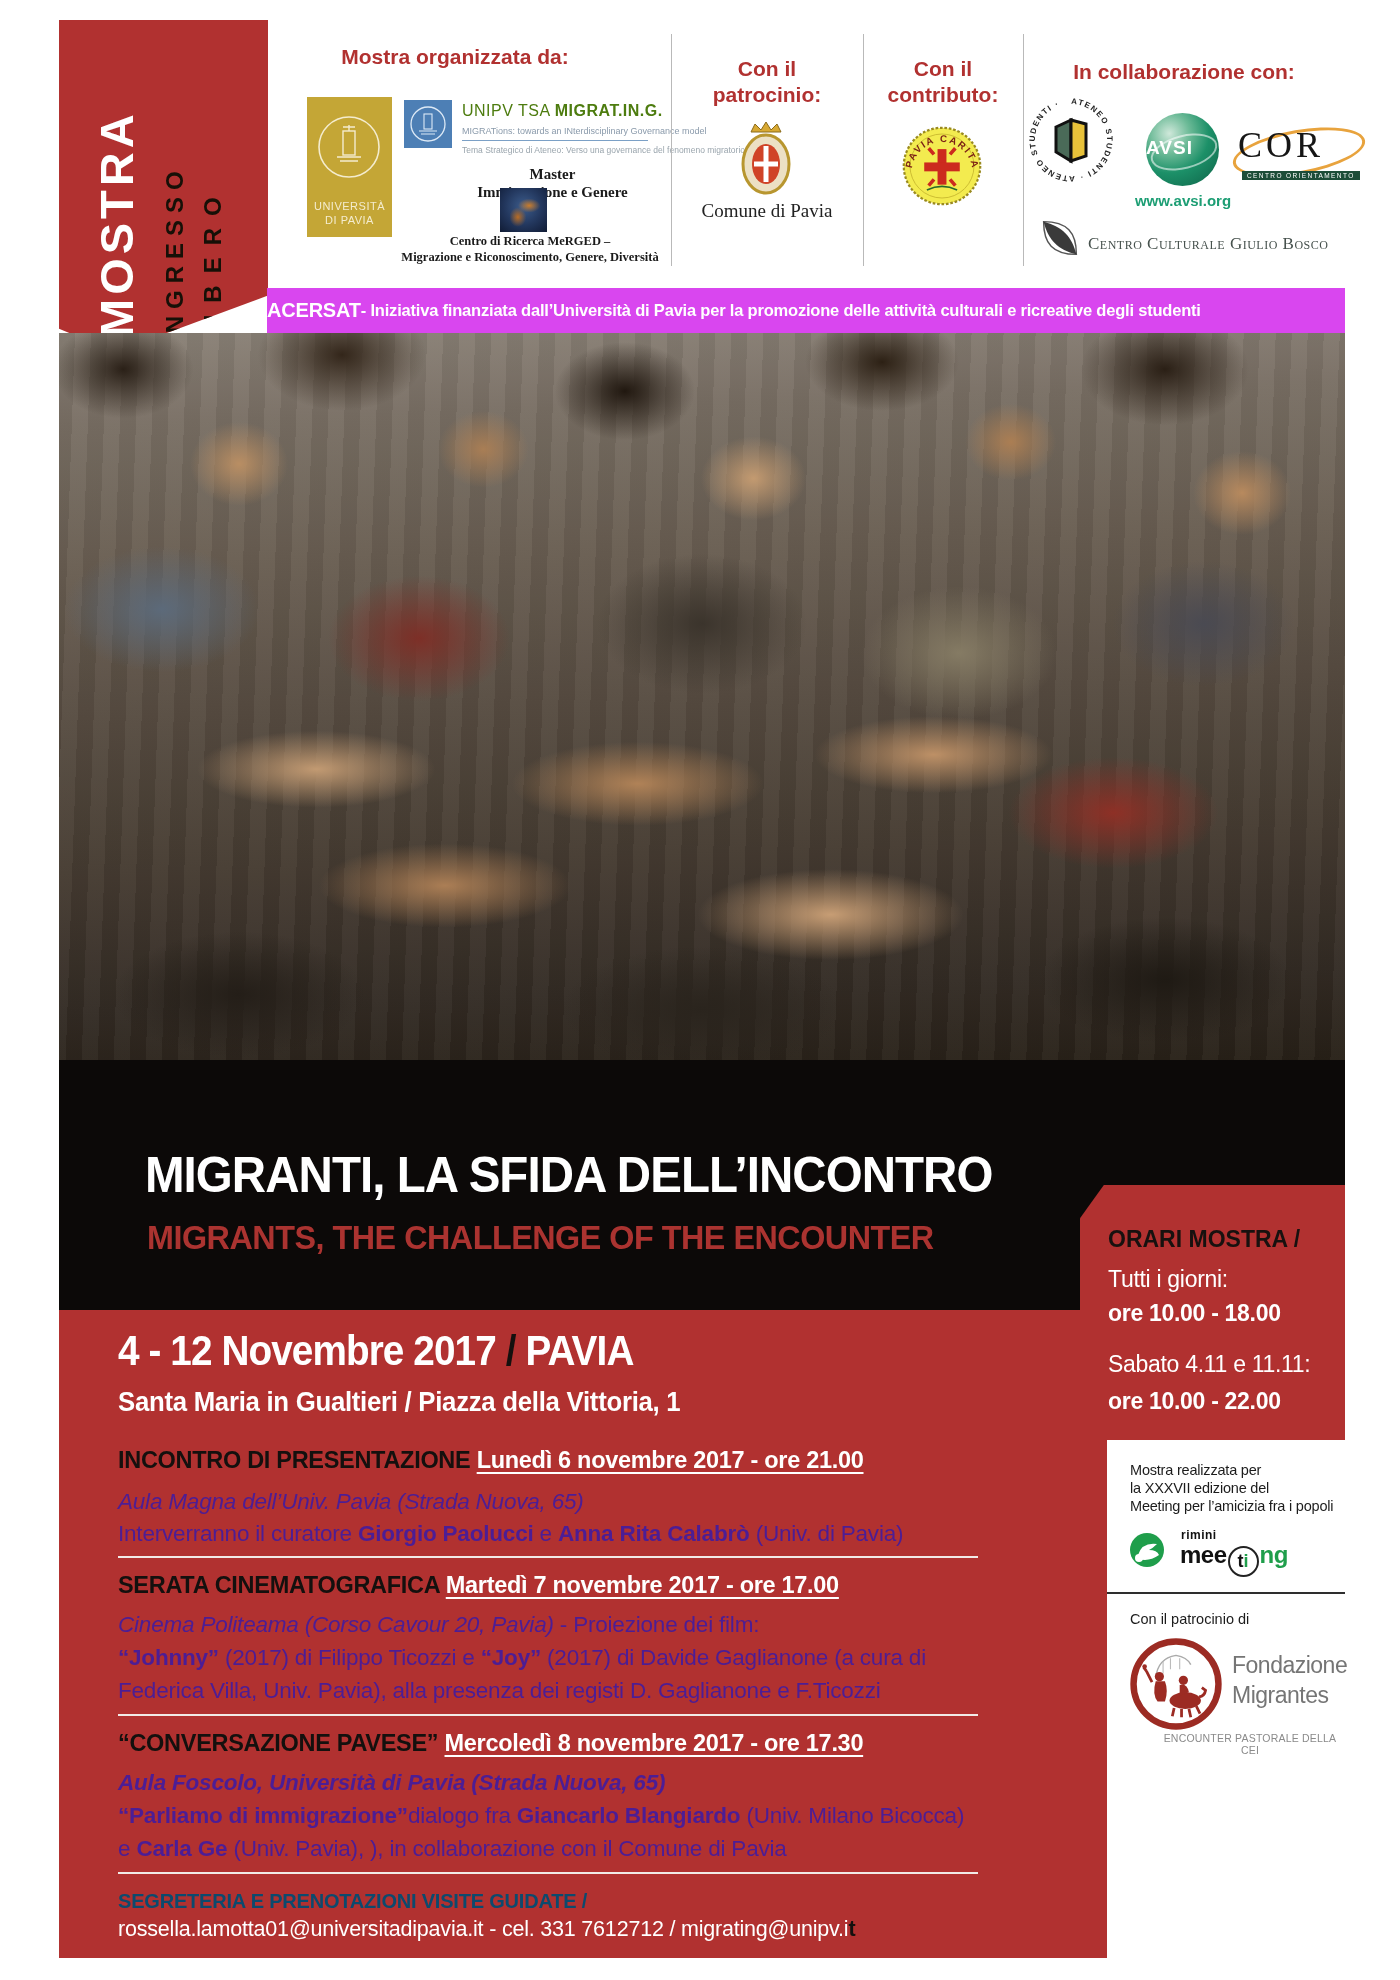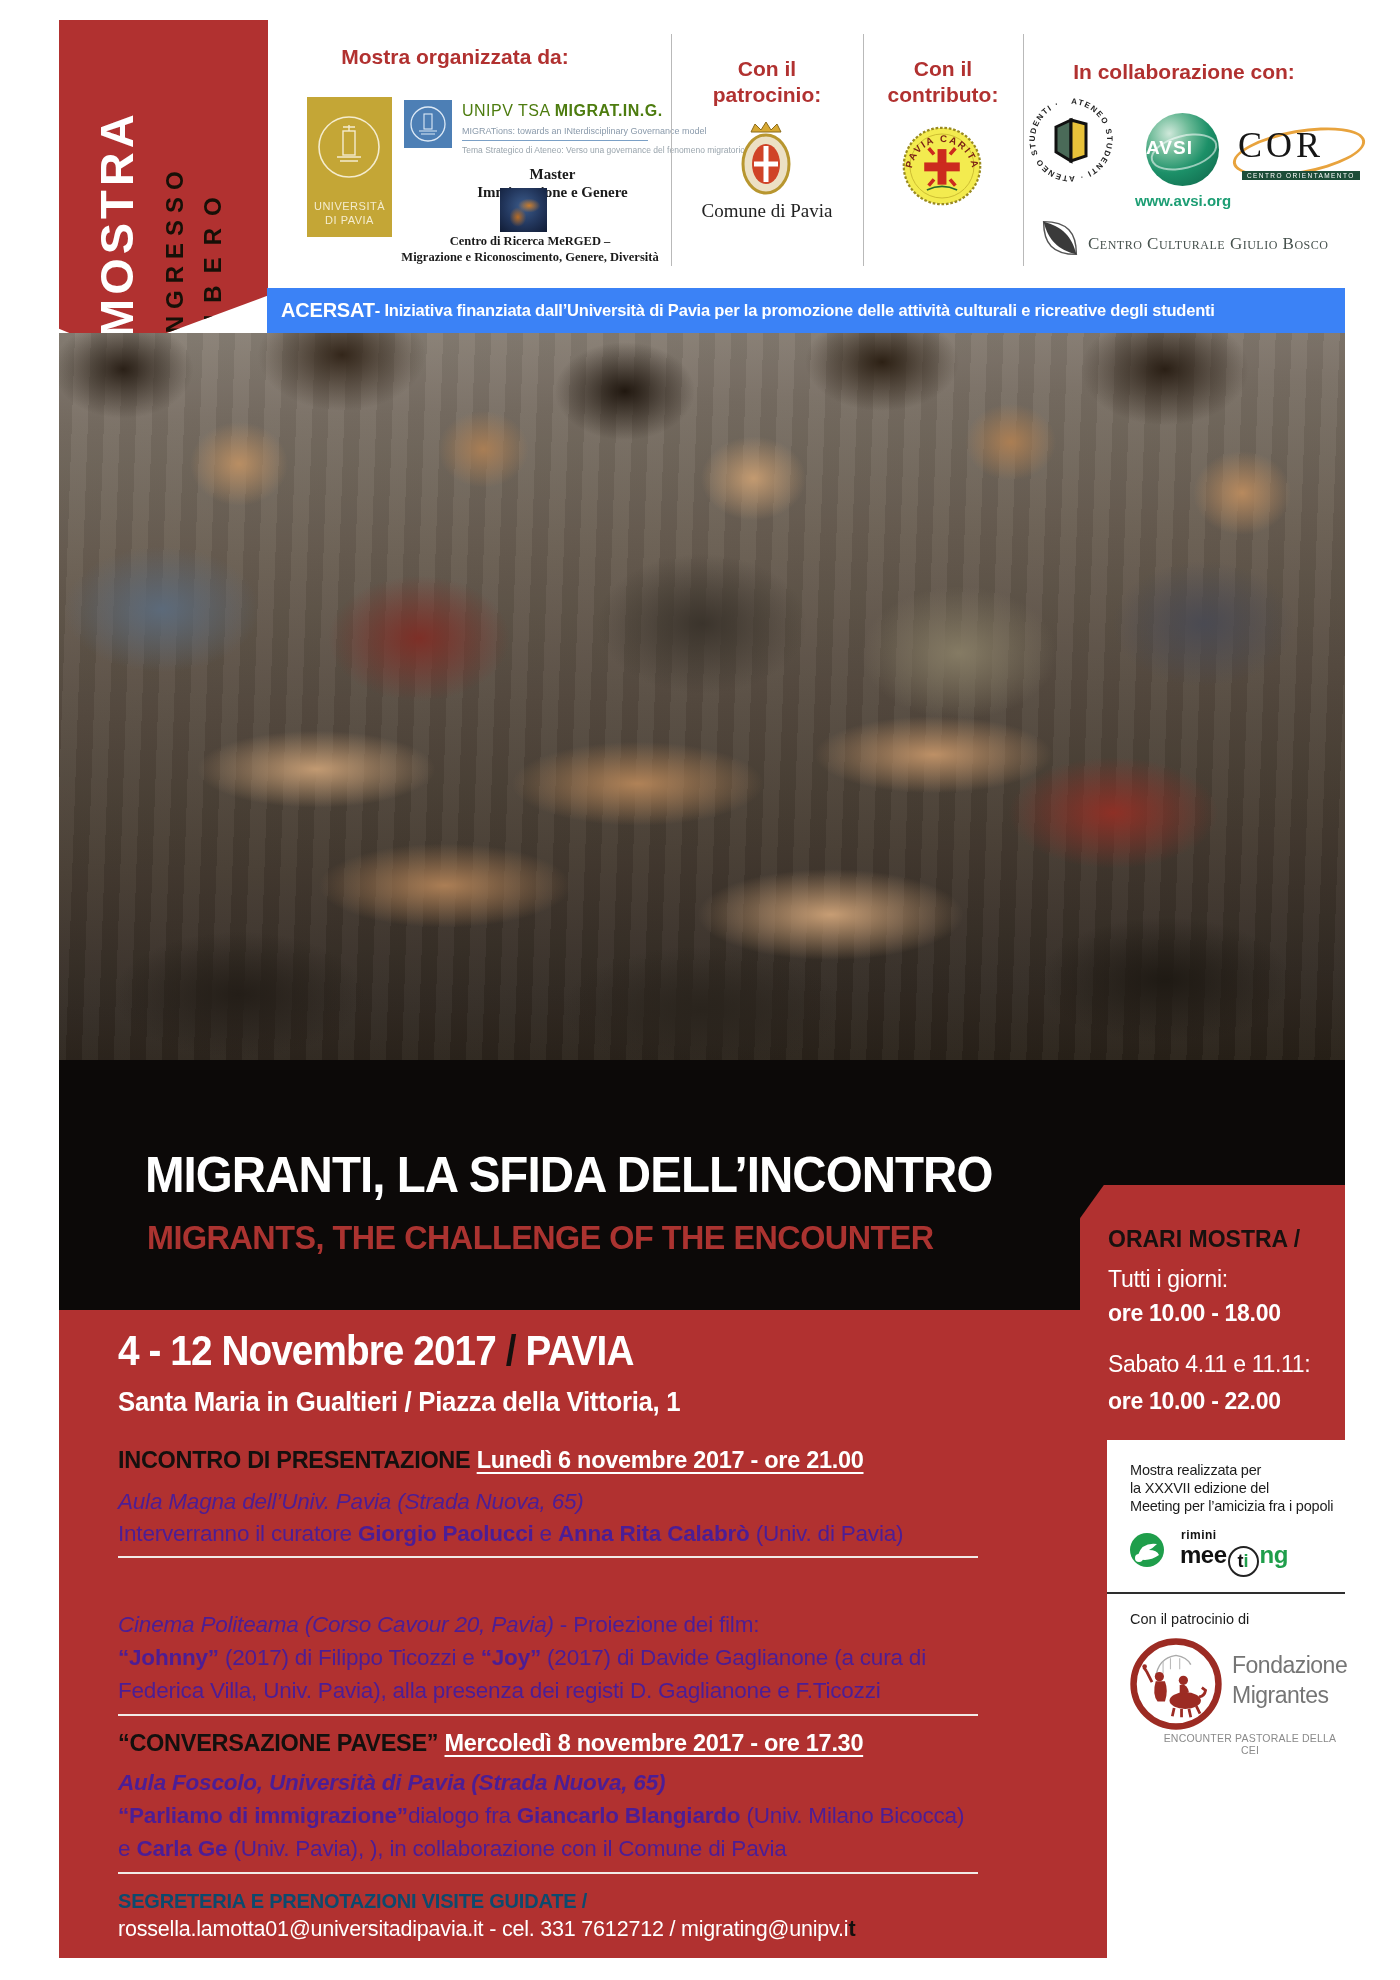--- a/index.html
+++ b/index.html
@@ -51,22 +51,22 @@
   .cor-ellipse{position:absolute;left:-2px;top:8px;width:128px;height:38px;border:3px solid #e8a33d;
                border-radius:50%;transform:rotate(-10deg);}
   .cor-word{position:absolute;left:4px;top:2px;font-family:"Liberation Serif",serif;font-size:36px;
             letter-spacing:4px;color:#161616;}
   .cor-bar{position:absolute;left:8px;top:49px;background:#1c4d38;color:#fff;font-size:6.5px;
            letter-spacing:1.4px;padding:1px 5px;white-space:nowrap;}
   .bosco-text{left:1088px;top:234px;width:272px;font-family:"Liberation Serif",serif;font-variant:small-caps;
               font-size:17px;color:#46514d;letter-spacing:.5px;}
 
   
-  .acersat{left:267px;top:288px;width:1078px;height:45px;background:#3b82f6;color:#fff;
-           display:flex;align-items:center;padding-left:14px;box-sizing:border-box;white-space:nowrap;}
+  .acersat{left:267px;top:288px;width:1078px;height:45px;background:#d946ef;color:#fff;
+           display:flex;align-items:center;box-sizing:border-box;white-space:nowrap;}
   .acersat b{font-size:20px;letter-spacing:-.2px;}
   .acersat span.rest{font-size:16.5px;font-weight:700;letter-spacing:-.2px;}
 
   
   .photo{left:59px;top:333px;width:1286px;height:727px;
     background:
       radial-gradient(ellipse 100px 70px at 5% 5%,#2a2017 0%,rgba(42,32,23,0) 70%),
       radial-gradient(ellipse 120px 80px at 22% 3%,#33261a 0%,rgba(51,38,26,0) 70%),
       radial-gradient(ellipse 100px 70px at 44% 8%,#20170f 0%,rgba(32,23,15,0) 70%),
       radial-gradient(ellipse 110px 70px at 64% 4%,#2c2014 0%,rgba(44,32,20,0) 70%),
@@ -278,20 +278,23 @@
     <span>INCONTRO DI PRESENTAZIONE </span><span class="dt">Lunedì 6 novembre 2017 - ore 21.00</span>
   </div>
   <div class="abs pline" style="left:118px;top:1489px;">
     <i>Aula Magna dell’Univ. Pavia (Strada Nuova, 65)</i>
   </div>
   <div class="abs pline" style="left:118px;top:1521px;">
     <span>Interverranno il curatore </span><b>Giorgio Paolucci</b><span> e </span><b>Anna Rita Calabrò</b><span> (Univ. di Pavia)</span>
   </div>
   <div class="abs hr" style="top:1556px;"></div>
 
+  <div class="abs sec-h" style="left:118px;top:1572px;">
+    <span>SERATA CINEMATOGRAFICA </span><span class="dt">Martedì 7 novembre 2017 - ore 17.00</span>
+  </div>
   <div class="abs pline" style="left:118px;top:1612px;">
     <i>Cinema Politeama (Corso Cavour 20, Pavia)</i><span> - Proiezione dei film:</span>
   </div>
   <div class="abs pline" style="left:118px;top:1645px;">
     <b>“Johnny”</b><span> (2017) di Filippo Ticozzi e </span><b>“Joy”</b><span> (2017) di Davide Gaglianone (a cura di</span>
   </div>
   <div class="abs pline" style="left:118px;top:1678px;">Federica Villa, Univ. Pavia), alla presenza dei registi D. Gaglianone e F.Ticozzi</div>
   <div class="abs hr" style="top:1714px;"></div>
 
   <div class="abs sec-h" style="left:118px;top:1730px;">

